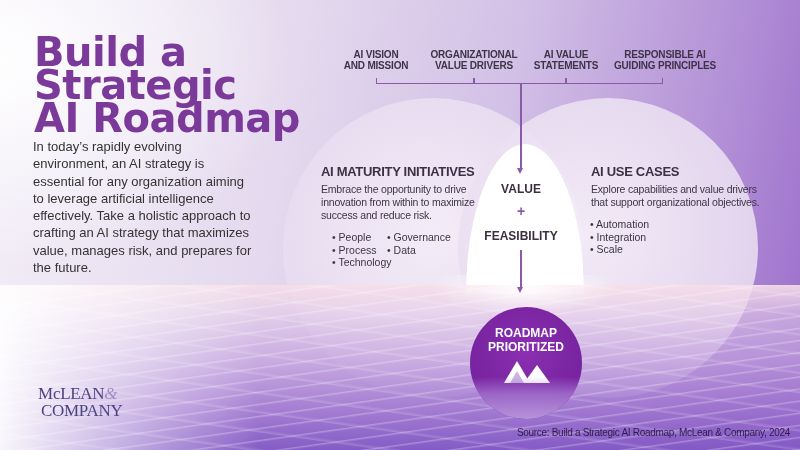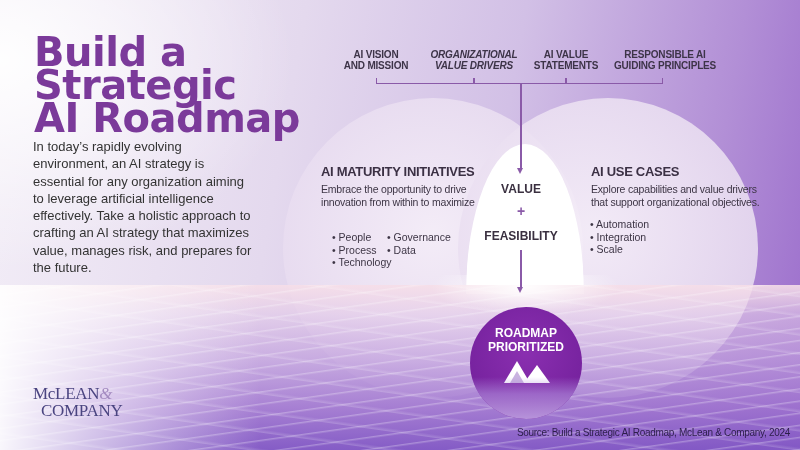--- a/index.html
+++ b/index.html
@@ -47,21 +47,21 @@
     position: absolute; left: 34px; top: 36px; width: 280px;
     font-family: "DejaVu Sans", sans-serif; font-weight: bold;
     font-size: 40px; line-height: 33px; color: #7b3a9a; letter-spacing: -0.5px;
   }
   .intro {
     position: absolute; left: 33px; top: 138px; width: 220px;
     font-size: 13px; line-height: 17.3px; color: #333;
   }
   .logo {
     position: absolute; left: 33px; top: 385px;
-    font-family: "Liberation Serif", serif; color: #4a4480; font-size: 17px; line-height: 17px; letter-spacing: -0.3px;
+    font-family: "Liberation Serif", serif; color: #4a4480; font-size: 17px; line-height: 17px; letter-spacing: -0.3px; text-align: center;
   }
   .logo .amp { color: #a38ac0; font-style: italic; }
   .logo .l2 { padding-left: 8px; }
   .drivers { position: absolute; top: 49px; left: 0; width: 800px; }
   .driver {
     position: absolute; text-align: center; font-weight: bold;
     font-size: 10px; line-height: 11px; color: #3d3448; transform: translateX(-50%);
     white-space: nowrap; letter-spacing: -0.2px;
   }
   .bracket {
@@ -124,21 +124,21 @@
     <div>AI Roadmap</div>
   </div>
 
   <p class="intro">In today’s rapidly evolving environment, an AI strategy is essential for any organization aiming to leverage artificial intelligence effectively. Take a holistic approach to crafting an AI strategy that maximizes value, manages risk, and prepares for the future.</p>
 
   <div class="drivers">
     <div class="driver" style="left:376px;">
       <div>AI VISION</div>
       <div>AND MISSION</div>
     </div>
-    <div class="driver" style="left:474px;font-style:italic;">
+    <div class="driver" style="left:474px;">
       <div>ORGANIZATIONAL</div>
       <div>VALUE DRIVERS</div>
     </div>
     <div class="driver" style="left:566px;">
       <div>AI VALUE</div>
       <div>STATEMENTS</div>
     </div>
     <div class="driver" style="left:665px;">
       <div>RESPONSIBLE AI</div>
       <div>GUIDING PRINCIPLES</div>
@@ -150,20 +150,21 @@
   <div class="tick" style="left:565px;"></div>
   <div class="vline" style="left:520px; top:84px; height:86px;"></div>
   <div class="arrowhead" style="left:517px; top:168px;"></div>
   <div class="vline" style="left:520px; top:250px; height:38px;"></div>
   <div class="arrowhead" style="left:517px; top:287px;"></div>
 
   <div class="section-title" style="left:321px; top:164px;">AI MATURITY INITIATIVES</div>
   <div class="section-desc" style="left:321px; top:183px;">
     <div>Embrace the opportunity to drive</div>
     <div>innovation from within to maximize</div>
+    <div>success and reduce risk.</div>
   </div>
   <ul class="bullets" style="left:332px; top:231px;">
     <li>People</li>
     <li>Process</li>
     <li>Technology</li>
   </ul>
   <ul class="bullets" style="left:387px; top:231px;">
     <li>Governance</li>
     <li>Data</li>
   </ul>

